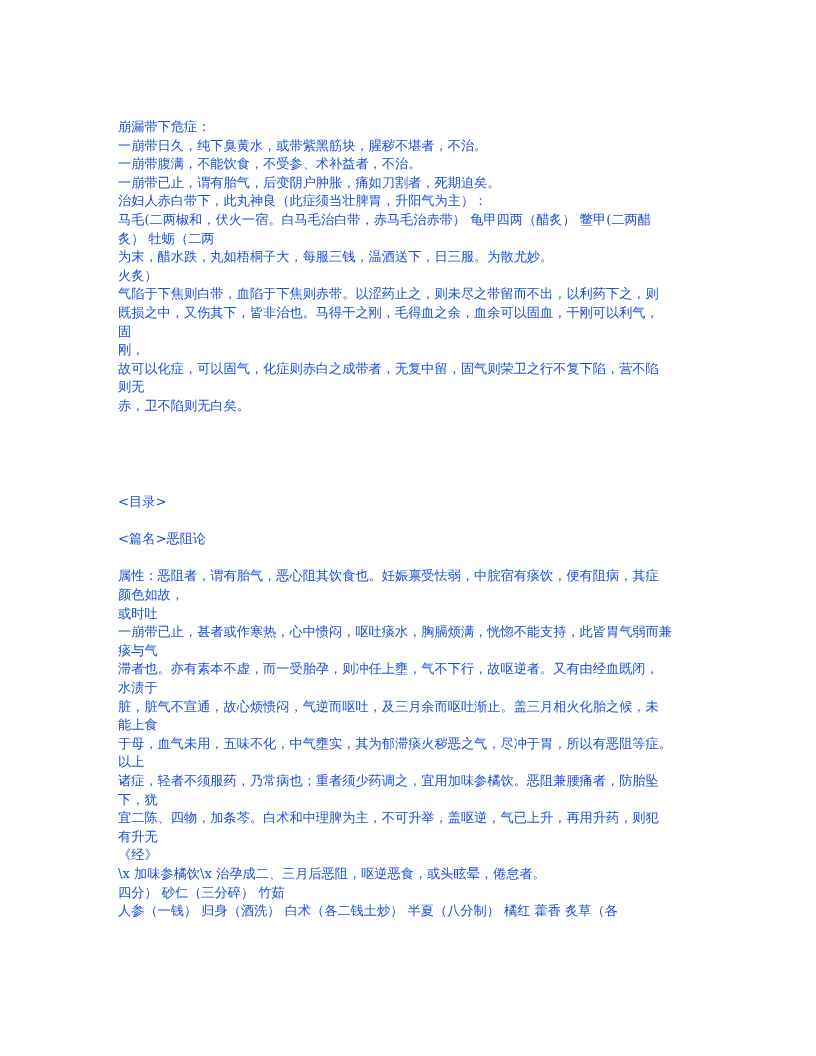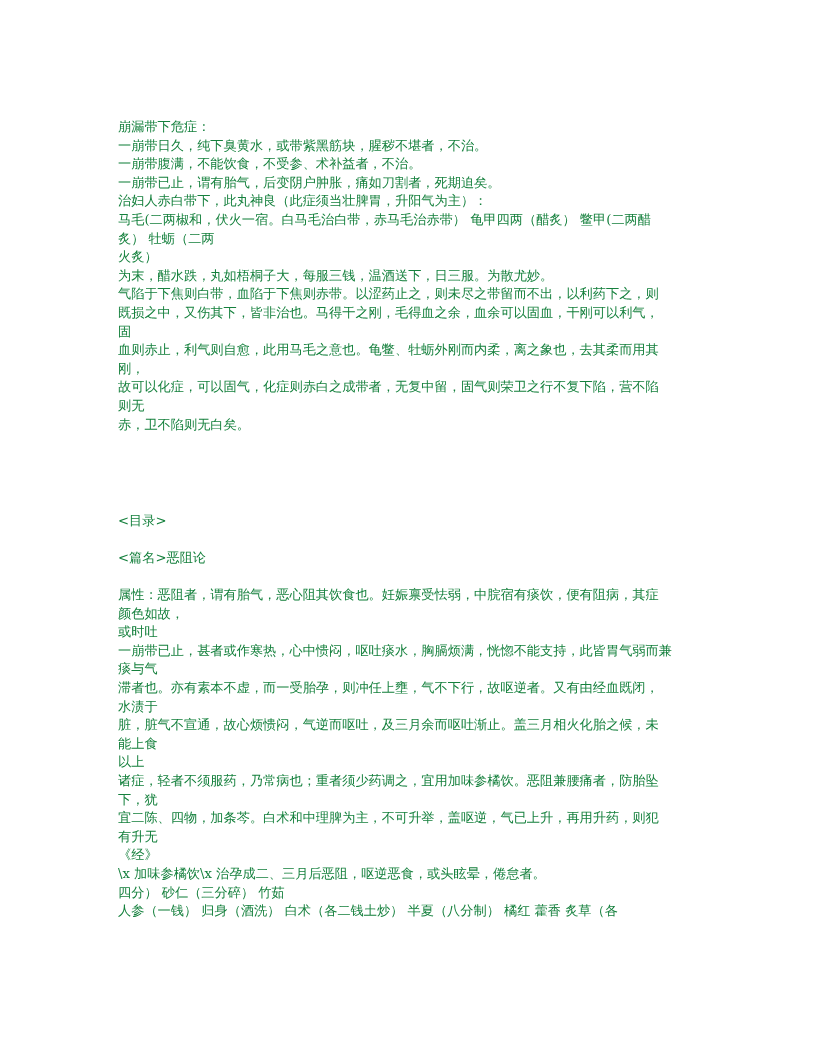--- a/index.html
+++ b/index.html
@@ -1,43 +1,42 @@
 <!DOCTYPE html>
 <html><head>
   <meta charset="utf-8">
   <style>
     html, body { margin: 0; padding: 0; background: #ffffff; }
     body { width: 816px; height: 1056px; position: relative; overflow: hidden; }
     .page {
       position: absolute; left: 118px; top: 118px; width: 580px;
       font-family: "DejaVu Serif", "Liberation Serif", serif;
-      font-size: 13.2px; line-height: 18.6px; color: #15803d;
+      font-size: 13.2px; line-height: 18.6px; color: #1d4ed8;
     }
     .line { white-space: nowrap; display: block; min-height: 18.6px; }
     .gap1 { height: 59px; }
     .gap2 { height: 18.6px; }
     .gap3 { height: 18.6px; }
   </style>
 </head>
 <body>
 
 <div class="page">
   <span class="line">崩漏带下危症：</span>
   <span class="line">一崩带日久，纯下臭黄水，或带紫黑筋块，腥秽不堪者，不治。</span>
   <span class="line">一崩带腹满，不能饮食，不受参、术补益者，不治。</span>
   <span class="line">一崩带已止，谓有胎气，后变阴户肿胀，痛如刀割者，死期迫矣。</span>
   <span class="line">治妇人赤白带下，此丸神良（此症须当壮脾胃，升阳气为主）：</span>
   <span class="line">马毛(二两椒和，伏火一宿。白马毛治白带，赤马毛治赤带）  龟甲四两（醋炙）  鳖甲(二两醋</span>
   <span class="line">炙）  牡蛎（二两</span>
+  <span class="line">为末，醋水跌，丸如梧桐子大，每服三钱，温酒送下，日三服。为散尤妙。</span>
   <span class="line">火炙）</span>
-  <span class="line">为末，醋水跌，丸如梧桐子大，每服三钱，温酒送下，日三服。为散尤妙。</span>
   <span class="line">气陷于下焦则白带，血陷于下焦则赤带。以涩药止之，则未尽之带留而不出，以利药下之，则</span>
   <span class="line">既损之中，又伤其下，皆非治也。马得干之刚，毛得血之余，血余可以固血，干刚可以利气，</span>
   <span class="line">固</span>
-  <span class="line">血则赤止，利气则自愈，此用马毛之意也。龟鳖、牡蛎外刚而内柔，离之象也，去其柔而用其</span>
   <span class="line">刚，</span>
   <span class="line">故可以化症，可以固气，化症则赤白之成带者，无复中留，固气则荣卫之行不复下陷，营不陷</span>
   <span class="line">则无</span>
   <span class="line">赤，卫不陷则无白矣。</span>
 
   <div class="gap1"></div>
   <div class="gap2"></div>
 
   <span class="line">&lt;目录&gt;</span>
   <div class="gap3"></div>
@@ -46,20 +45,21 @@
 
   <span class="line">属性：恶阻者，谓有胎气，恶心阻其饮食也。妊娠禀受怯弱，中脘宿有痰饮，便有阻病，其症</span>
   <span class="line">颜色如故，</span>
   <span class="line">或时吐</span>
   <span class="line">一崩带已止，甚者或作寒热，心中愦闷，呕吐痰水，胸膈烦满，恍惚不能支持，此皆胃气弱而兼</span>
   <span class="line">痰与气</span>
   <span class="line">滞者也。亦有素本不虚，而一受胎孕，则冲任上壅，气不下行，故呕逆者。又有由经血既闭，</span>
   <span class="line">水渍于</span>
   <span class="line">脏，脏气不宣通，故心烦愦闷，气逆而呕吐，及三月余而呕吐渐止。盖三月相火化胎之候，未</span>
   <span class="line">能上食</span>
+  <span class="line">于母，血气未用，五味不化，中气壅实，其为郁滞痰火秽恶之气，尽冲于胃，所以有恶阻等症。</span>
   <span class="line">以上</span>
   <span class="line">诸症，轻者不须服药，乃常病也；重者须少药调之，宜用加味参橘饮。恶阻兼腰痛者，防胎坠</span>
   <span class="line">下，犹</span>
   <span class="line">宜二陈、四物，加条芩。白术和中理脾为主，不可升举，盖呕逆，气已上升，再用升药，则犯</span>
   <span class="line">有升无</span>
   <span class="line">《经》</span>
   <span class="line">\x 加味参橘饮\x  治孕成二、三月后恶阻，呕逆恶食，或头眩晕，倦怠者。</span>
   <span class="line">四分）  砂仁（三分碎）  竹茹</span>
   <span class="line">人参（一钱）  归身（酒洗）  白术（各二钱土炒）  半夏（八分制）  橘红  藿香  炙草（各</span>
 </div>

